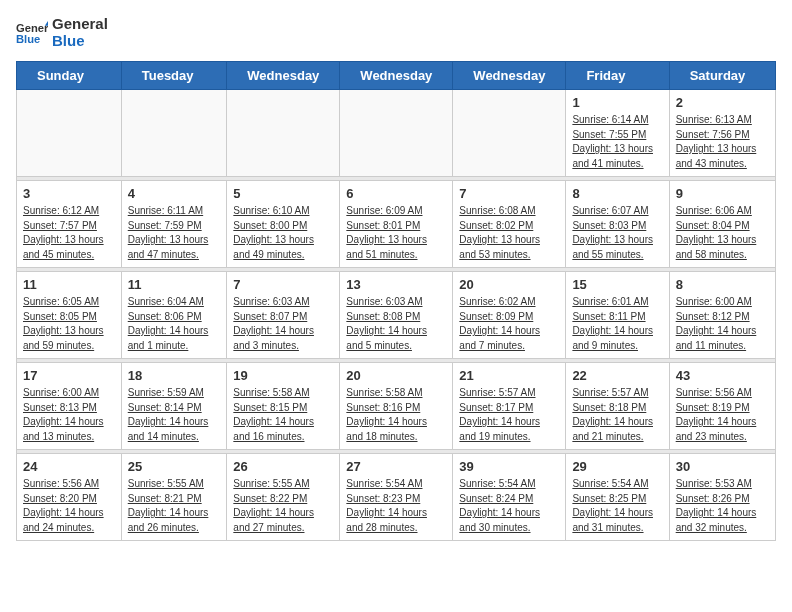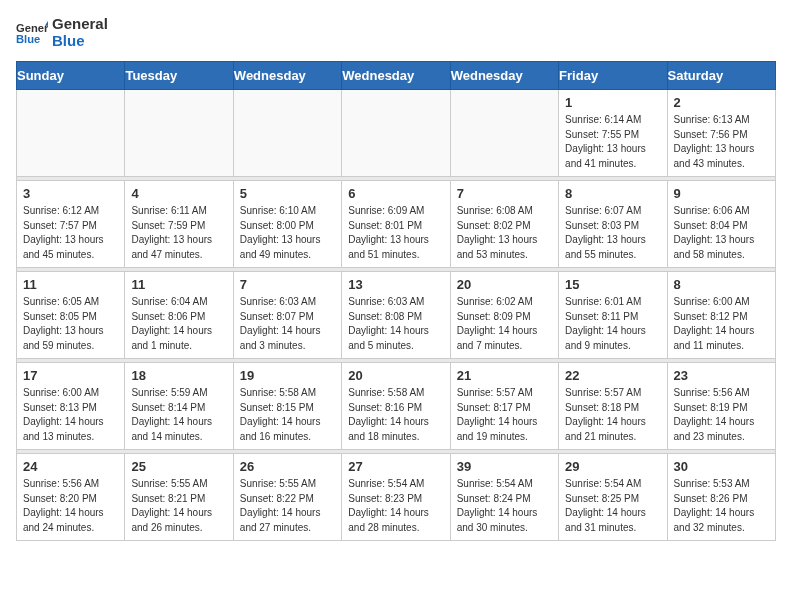--- a/index.html
+++ b/index.html
@@ -15,41 +15,41 @@
     .title-block { text-align: right; }
     .main-title { font-size: 32px; font-weight: normal; color: #333; }
     .subtitle { font-size: 15px; color: #555; margin-top: 2px; }
     
     .calendar { width: 100%; border-collapse: collapse; border: 1px solid #ccc; }
     
     .calendar th {
       background-color: #2d6db5;
       color: white;
       text-align: left;
-      padding: 6px 0;
+      padding: 6px 20px;
       font-size: 13px;
       font-weight: bold;
       border: 1px solid #1e5a9e;
     }
     
     .calendar td {
       vertical-align: top;
       padding: 5px 6px;
       border: 1px solid #ccc;
       width: calc(100% / 7);
       min-height: 80px;
       font-size: 10.5px;
       color: #333;
       background: #fff;
     }
     
     .calendar td.empty { background: #f9f9f9; }
     
     .day-number { font-size: 13px; font-weight: bold; display: block; margin-bottom: 3px; }
-    .day-info { font-size: 10px; color: #333; line-height: 1.45; }
+    .day-info { font-size: 10px; color: #333; line-height: 1.45; text-decoration: underline; }
     
     .row-separator td { height: 4px; background: #e8e8e8; border: none; padding: 0; }
   </style>
 </head>
 <body>
 
 <div class="page">
   <div class="header">
     <div class="logo">
       <svg class="logo-icon" viewBox="0 0 40 34" xmlns="http://www.w3.org/2000/svg">
@@ -202,21 +202,21 @@
           </td>
           <td>
             <span class="day-number">21</span>
             <div class="day-info">Sunrise: 5:57 AM<br>Sunset: 8:17 PM<br>Daylight: 14 hours and 19 minutes.</div>
           </td>
           <td>
             <span class="day-number">22</span>
             <div class="day-info">Sunrise: 5:57 AM<br>Sunset: 8:18 PM<br>Daylight: 14 hours and 21 minutes.</div>
           </td>
           <td>
-            <span class="day-number">23</span>
+            <span class="day-number">43</span>
             <div class="day-info">Sunrise: 5:56 AM<br>Sunset: 8:19 PM<br>Daylight: 14 hours and 23 minutes.</div>
           </td>
         </tr>
         <tr class="row-separator">
           <td></td>
           <td></td>
           <td></td>
           <td></td>
           <td></td>
           <td></td>

